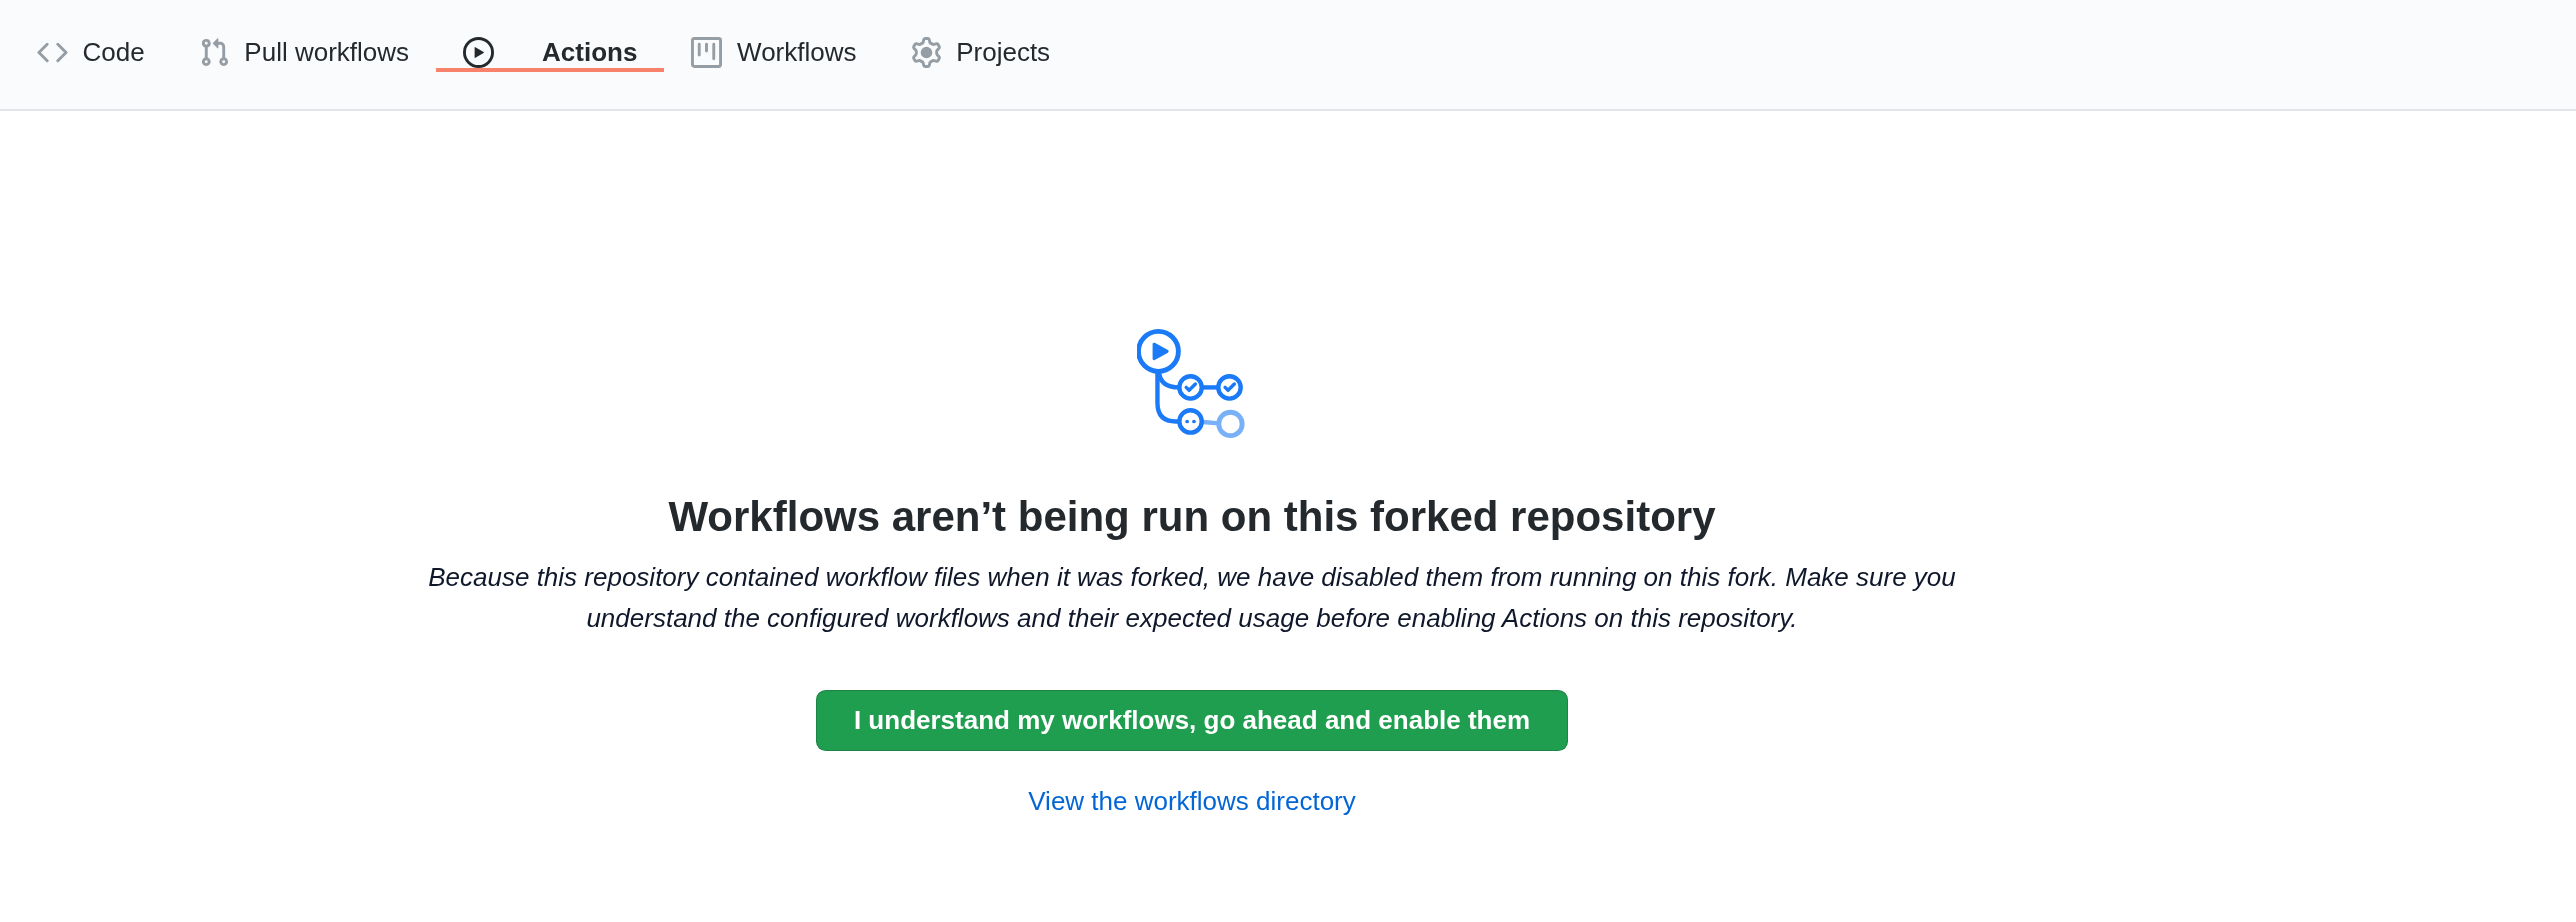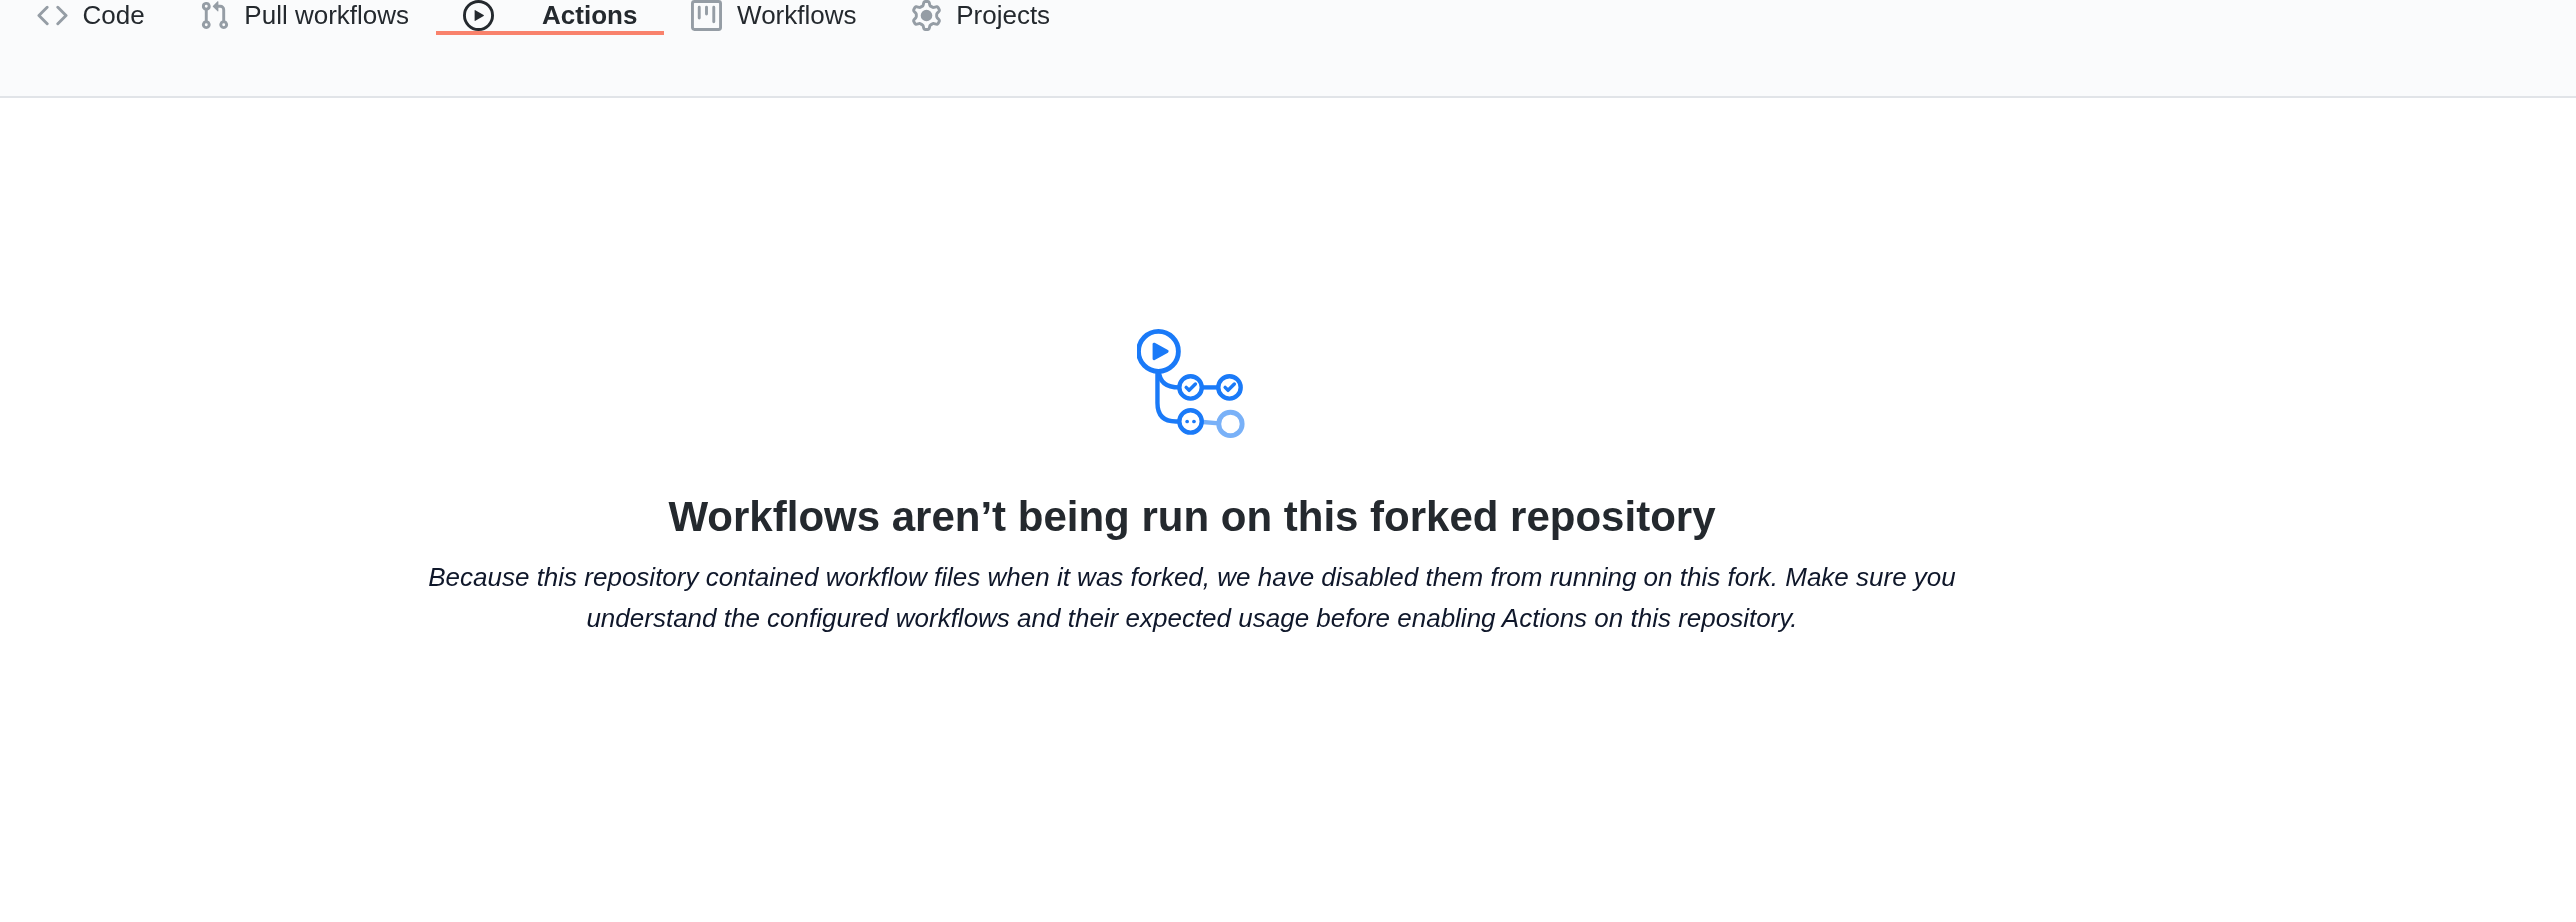--- a/index.html
+++ b/index.html
@@ -7,26 +7,26 @@
     width: 2576px; height: 923px;
     background: #ffffff;
     font-family: "Liberation Sans", sans-serif;
     color: #24292e;
     position: relative;
   }
 
   
   nav.repo-nav {
     position: absolute; top: 0; left: 0;
-    width: 100%; height: 98px;
+    width: 100%; height: 111px;
     box-sizing: border-box;
     background: #fafbfc;
     border-bottom: 2.9px solid #e1e4e8;
     display: flex;
-    align-items: flex-start;
+    align-items: center;
     padding-left: 9.8px;
   }
   .tab {
     display: flex;
     align-items: center;
     gap: 14.7px;
     padding: 0 27px;
     box-sizing: border-box;
     font-size: 26px;
     color: #24292e;
@@ -154,15 +154,21 @@
     <circle cx="51.5" cy="95" r="1.9" fill="#1a7af8"></circle>
     <circle cx="58.5" cy="95" r="1.9" fill="#1a7af8"></circle>
 
     <circle cx="96" cy="97.5" r="12" stroke="#79b1f8" stroke-width="5"></circle>
   </svg>
 
   <h3 class="bs-title">Workflows aren’t being run on this forked repository</h3>
 
   <p class="bs-desc">Because this repository contained workflow files when it was forked, we have disabled them from running on this fork. Make sure you understand the configured workflows and their expected usage before enabling Actions on this repository.</p>
 
+  <div class="btn-row">
+    <button class="btn-primary">I understand my workflows, go ahead and enable them</button>
+  </div>
 
+  <div class="link-row">
+    <a class="wf-link">View the workflows directory</a>
+  </div>
 </main>
 
 
 </body></html>

